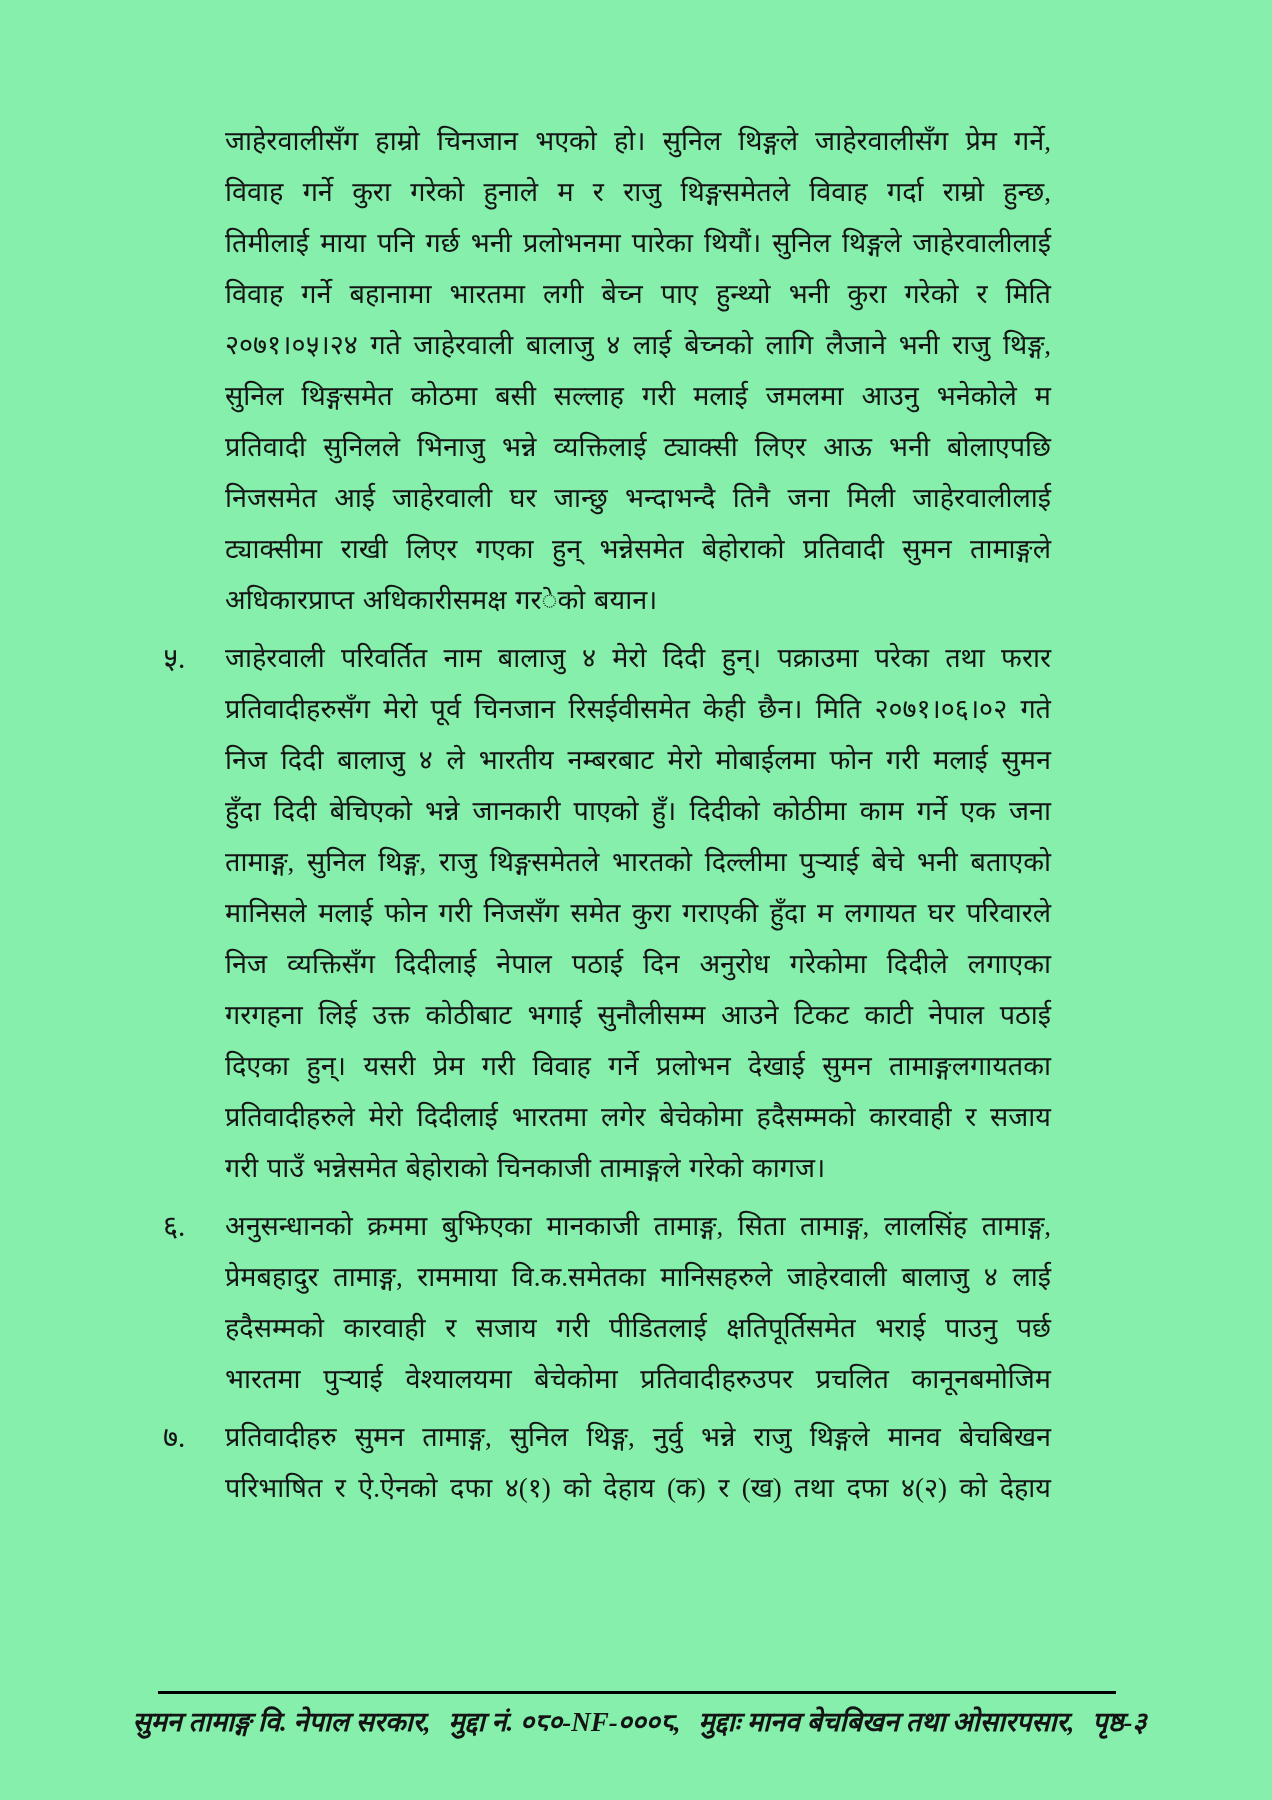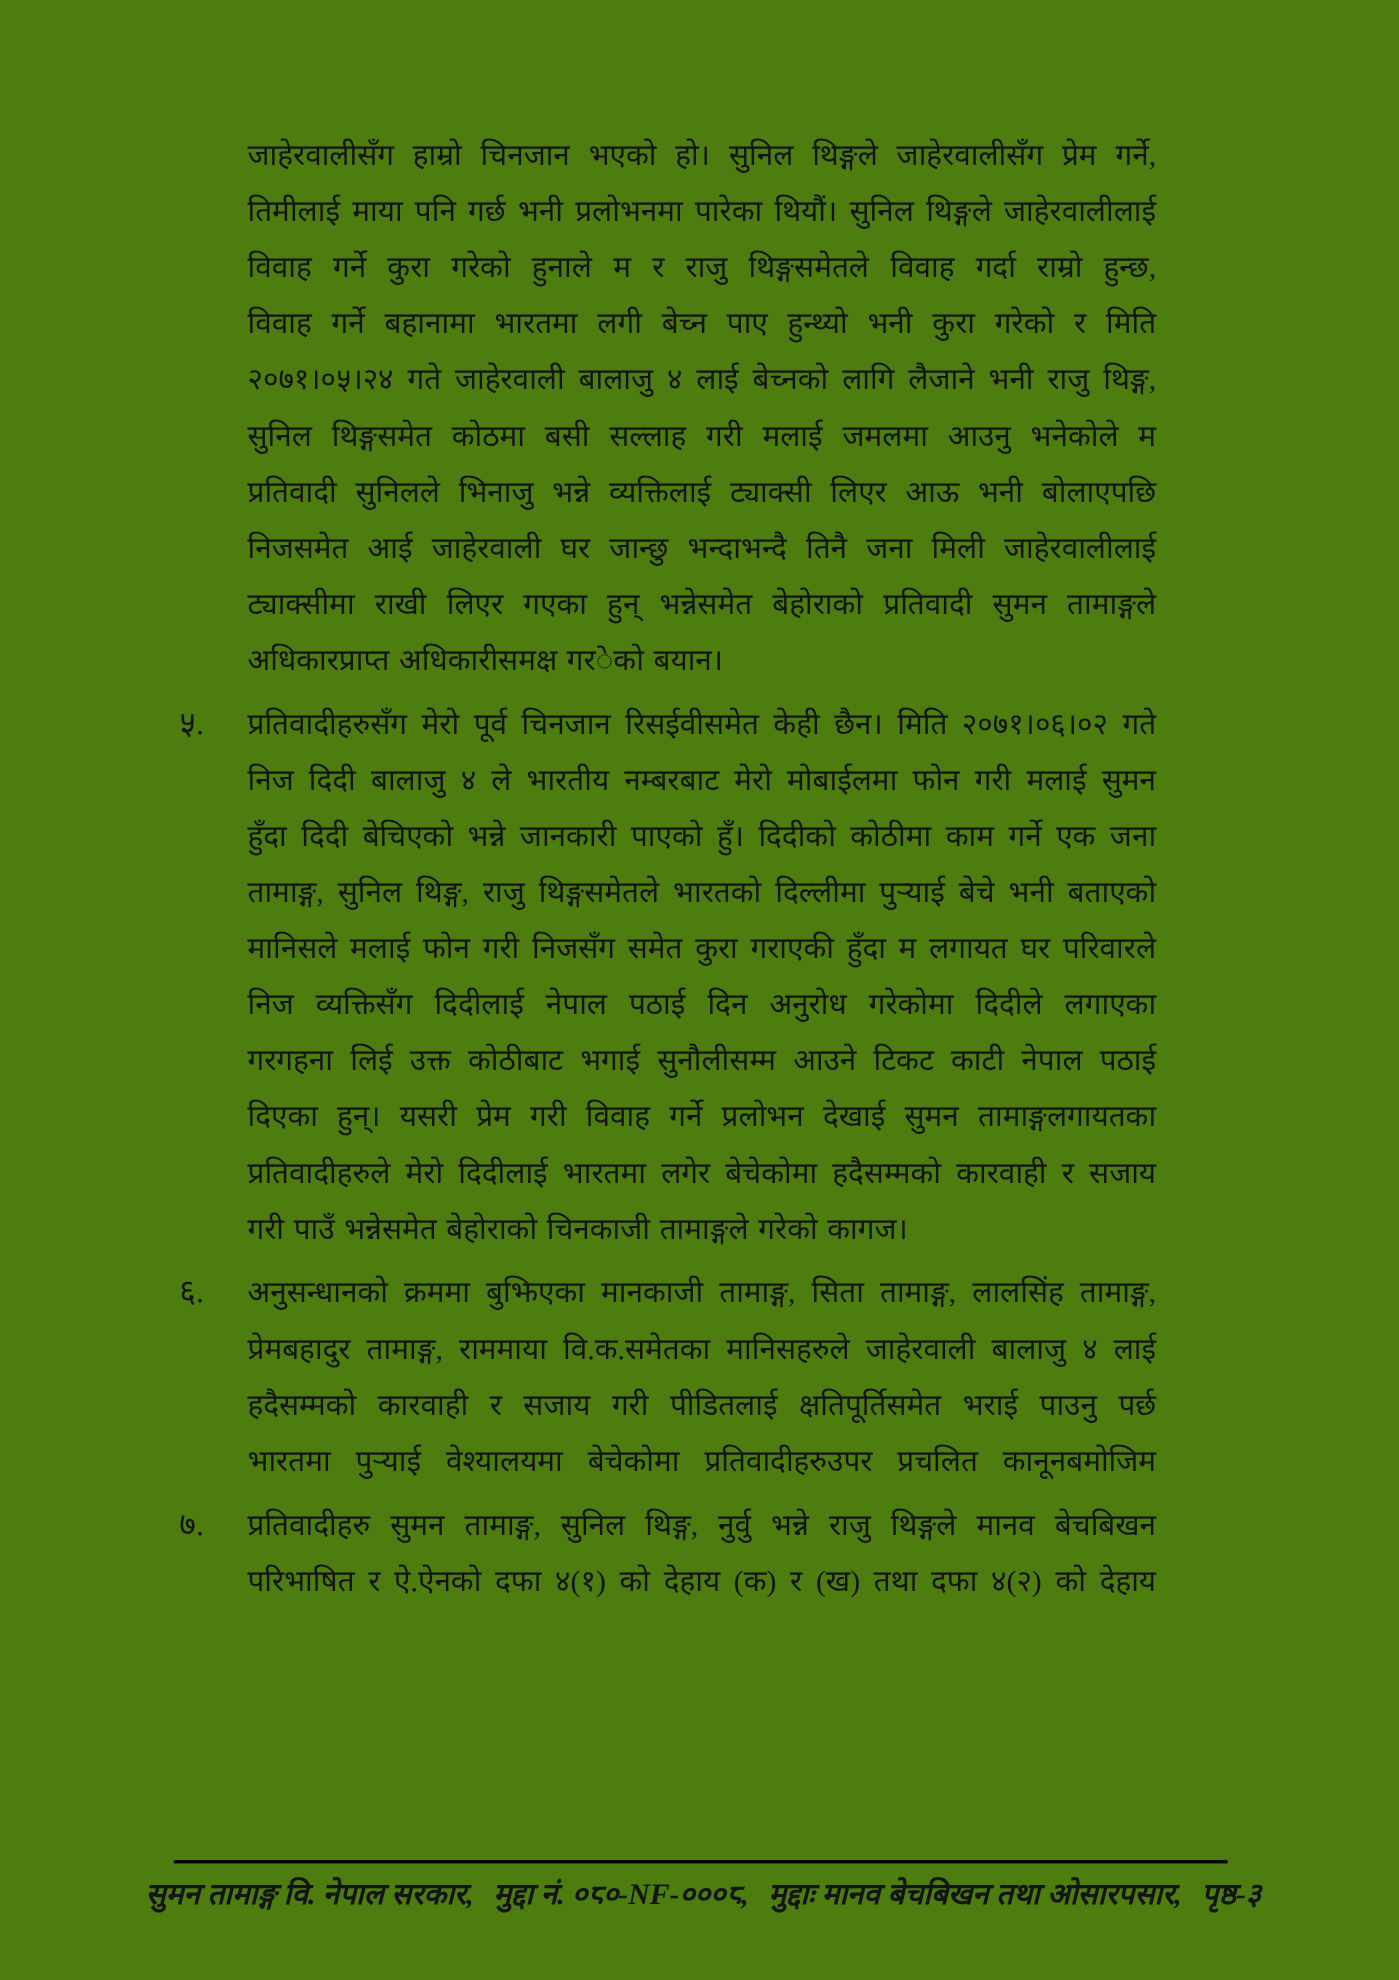--- a/index.html
+++ b/index.html
@@ -2,21 +2,21 @@
 <html lang="ne"><head>
 <meta charset="utf-8">
 <style>
   * { box-sizing: border-box; }
   html, body { margin: 0; padding: 0; background: #e8e8e8; }
   .page {
     position: relative;
     width: 1272px;
     height: 1800px;
     margin: 0 auto;
-    background: #4d7c0f;
+    background: #86efac;
     color: #141414;
     font-family: "Liberation Serif", "DejaVu Sans", serif;
     overflow: hidden;
   }
   .content {
     position: absolute;
     left: 225px;
     top: 116px;
     width: 826px;
   }
@@ -67,32 +67,33 @@
   }
 </style>
 </head>
 <body>
 
 <div class="page">
 
   <div class="content" id="doc-body">
       <div class="para">
         <div class="line">जाहेरवालीसँग हाम्रो चिनजान भएको हो। सुनिल थिङ्गले जाहेरवालीसँग प्रेम गर्ने,</div>
+        <div class="line">विवाह गर्ने कुरा गरेको हुनाले म र राजु थिङ्गसमेतले विवाह गर्दा राम्रो हुन्छ,</div>
         <div class="line">तिमीलाई माया पनि गर्छ भनी प्रलोभनमा पारेका थियौं। सुनिल थिङ्गले जाहेरवालीलाई</div>
-        <div class="line">विवाह गर्ने कुरा गरेको हुनाले म र राजु थिङ्गसमेतले विवाह गर्दा राम्रो हुन्छ,</div>
         <div class="line">विवाह गर्ने बहानामा भारतमा लगी बेच्न पाए हुन्थ्यो भनी कुरा गरेको र मिति</div>
         <div class="line">२०७१।०५।२४ गते जाहेरवाली बालाजु ४ लाई बेच्नको लागि लैजाने भनी राजु थिङ्ग,</div>
         <div class="line">सुनिल थिङ्गसमेत कोठमा बसी सल्लाह गरी मलाई जमलमा आउनु भनेकोले म</div>
         <div class="line">प्रतिवादी सुनिलले भिनाजु भन्ने व्यक्तिलाई ट्याक्सी लिएर आऊ भनी बोलाएपछि</div>
         <div class="line">निजसमेत आई जाहेरवाली घर जान्छु भन्दाभन्दै तिनै जना मिली जाहेरवालीलाई</div>
         <div class="line">ट्याक्सीमा राखी लिएर गएका हुन् भन्नेसमेत बेहोराको प्रतिवादी सुमन तामाङ्गले</div>
         <div class="line nojust">अधिकारप्राप्त अधिकारीसमक्ष गर◌ेको बयान।</div>
       </div>
       <div class="para">
         <span class="num">५.</span>
+        <div class="line">जाहेरवाली परिवर्तित नाम बालाजु ४ मेरो दिदी हुन्। पक्राउमा परेका तथा फरार</div>
         <div class="line">प्रतिवादीहरुसँग मेरो पूर्व चिनजान रिसईवीसमेत केही छैन। मिति २०७१।०६।०२ गते</div>
         <div class="line">निज दिदी बालाजु ४ ले भारतीय नम्बरबाट मेरो मोबाईलमा फोन गरी मलाई सुमन</div>
         <div class="line">हुँदा दिदी बेचिएको भन्ने जानकारी पाएको हुँ। दिदीको कोठीमा काम गर्ने एक जना</div>
         <div class="line">तामाङ्ग, सुनिल थिङ्ग, राजु थिङ्गसमेतले भारतको दिल्लीमा पुऱ्याई बेचे भनी बताएको</div>
         <div class="line">मानिसले मलाई फोन गरी निजसँग समेत कुरा गराएकी हुँदा म लगायत घर परिवारले</div>
         <div class="line">निज व्यक्तिसँग दिदीलाई नेपाल पठाई दिन अनुरोध गरेकोमा दिदीले लगाएका</div>
         <div class="line">गरगहना लिई उक्त कोठीबाट भगाई सुनौलीसम्म आउने टिकट काटी नेपाल पठाई</div>
         <div class="line">दिएका हुन्। यसरी प्रेम गरी विवाह गर्ने प्रलोभन देखाई सुमन तामाङ्गलगायतका</div>
         <div class="line">प्रतिवादीहरुले मेरो दिदीलाई भारतमा लगेर बेचेकोमा हदैसम्मको कारवाही र सजाय</div>
         <div class="line nojust">गरी पाउँ भन्नेसमेत बेहोराको चिनकाजी तामाङ्गले गरेको कागज।</div>

